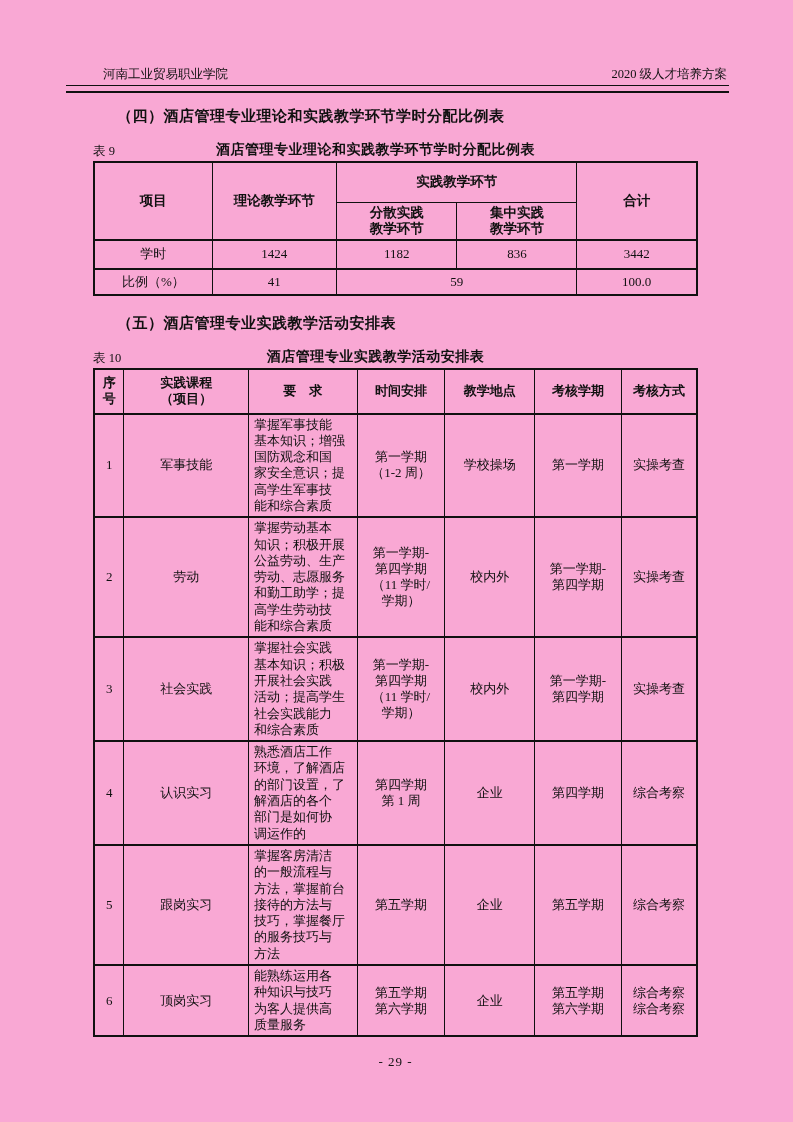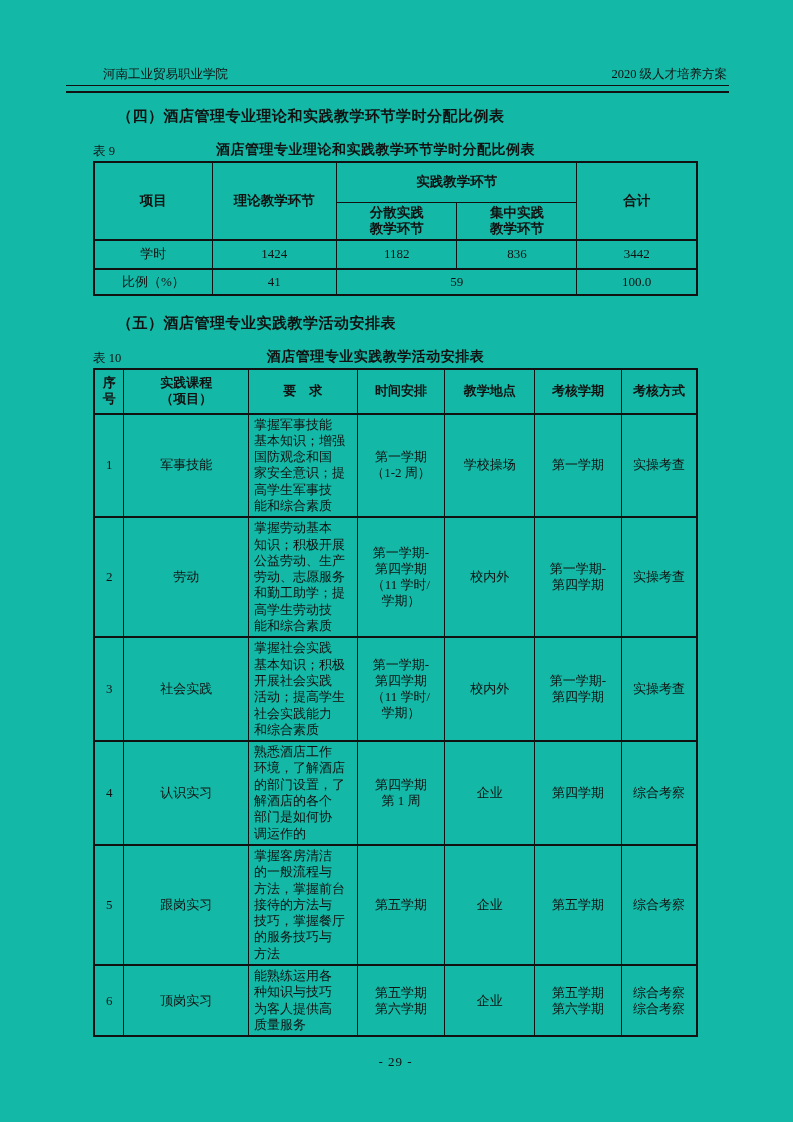--- a/index.html
+++ b/index.html
@@ -2,21 +2,21 @@
 <html><head>
 <meta charset="utf-8">
 <style>
   * { margin: 0; padding: 0; box-sizing: border-box; }
   html, body { background: #e8e8e8; }
   body { font-family: "Liberation Serif", serif; color: #111; }
 
   .page {
     width: 793px; height: 1122px;
     margin: 0 auto;
-    background: #14b8a6;
+    background: #f9a8d4;
     position: relative;
     overflow: hidden;
   }
 
   
   .page-header {
     padding-top: 66px;
     margin: 0 64px 0 66px;
   }
   .page-header .hdr-texts {

